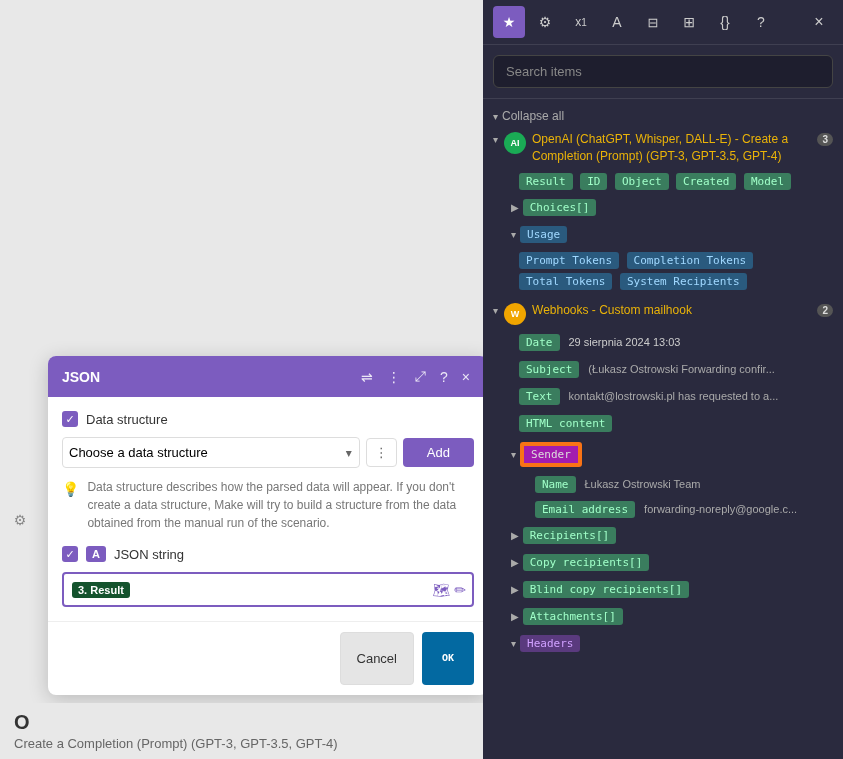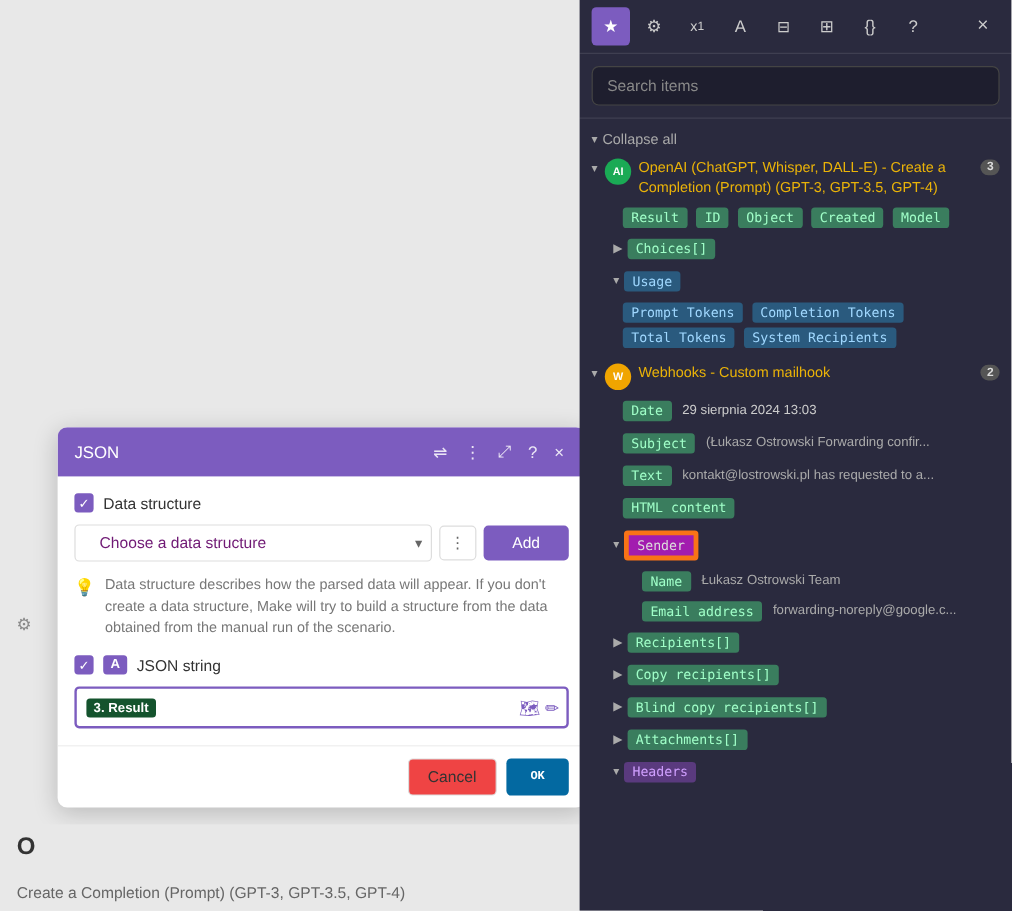--- a/index.html
+++ b/index.html
@@ -55,21 +55,21 @@
     }
     .json-panel-header {
       background: #7c5cbf;
       padding: 10px 14px;
       display: flex;
       align-items: center;
       justify-content: space-between;
     }
     .json-panel-title {
       color: white;
-      font-weight: 400;
+      font-weight: 700;
       font-size: 14px;
     }
     .json-panel-actions {
       display: flex;
       gap: 6px;
       align-items: center;
     }
     .json-panel-action-btn {
       color: white;
       background: none;
@@ -119,23 +119,23 @@
       margin-bottom: 10px;
     }
     .structure-select-wrap {
       flex: 1;
       position: relative;
     }
     .structure-select {
       width: 100%;
       border: 1px solid #ddd;
       border-radius: 4px;
-      padding: 7px 30px 7px 20px;
-      font-size: 13px;
-      color: #701a75;
+      padding: 7px 30px 7px 6px;
+      font-size: 13px;
+      color: #000000;
       background: white;
       cursor: pointer;
       appearance: none;
     }
     .select-arrow {
       position: absolute;
       right: 8px;
       top: 50%;
       transform: translateY(-50%);
       color: #666;
@@ -242,24 +242,24 @@
     }
 
     .panel-footer {
       display: flex;
       justify-content: flex-end;
       gap: 8px;
       padding: 10px 14px;
       border-top: 1px solid #eee;
     }
     .cancel-btn {
-      background: #ef4444;
+      background: #e5e5e5;
       border: 1px solid #ddd;
       border-radius: 4px;
-      padding: 7px 16px;
+      padding: 18px 16px;
       cursor: pointer;
       font-size: 13px;
       color: #333;
     }
     .ok-btn {
       background: #0369a1;
       color: white;
       border: none;
       border-radius: 4px;
       padding: 7px 20px;
@@ -279,21 +279,21 @@
       background: #e8e8e8;
     }
     .bottom-label {
       font-size: 20px;
       font-weight: 700;
       color: #333;
     }
     .bottom-sublabel {
       font-size: 13px;
       color: #666;
-      margin-top: 18px;
+      margin-top: 2px;
     }
 
     
     .right-panel {
       position: absolute;
       right: 0;
       top: 0;
       width: 360px;
       height: 759px;
       background: #2a2a3e;

